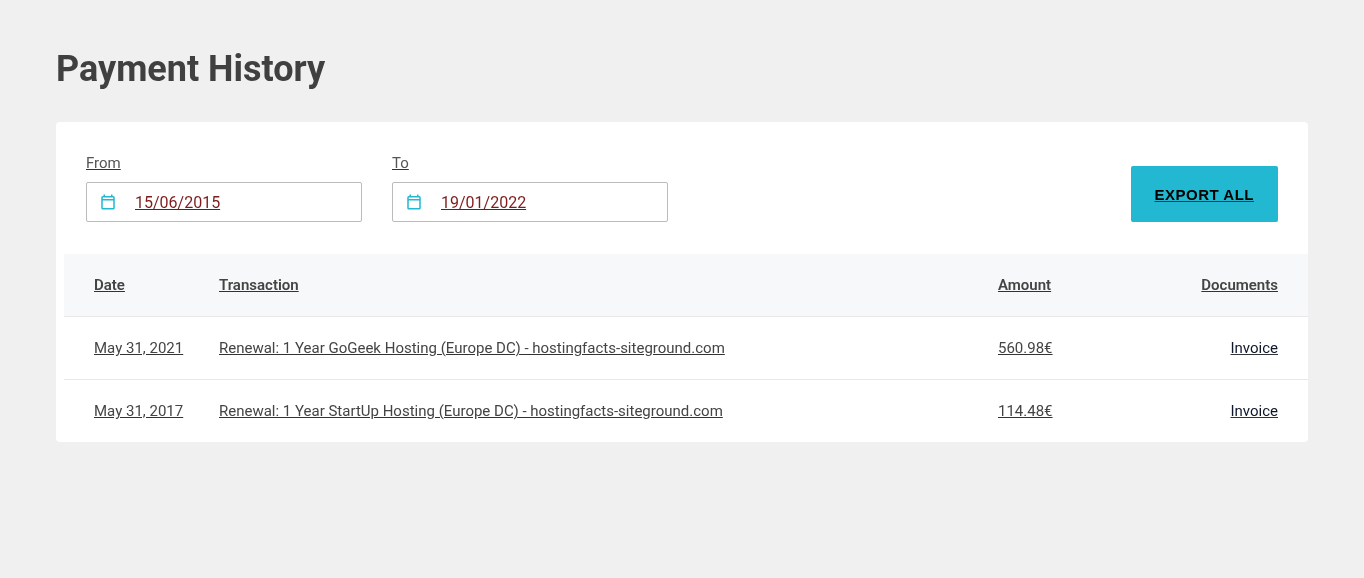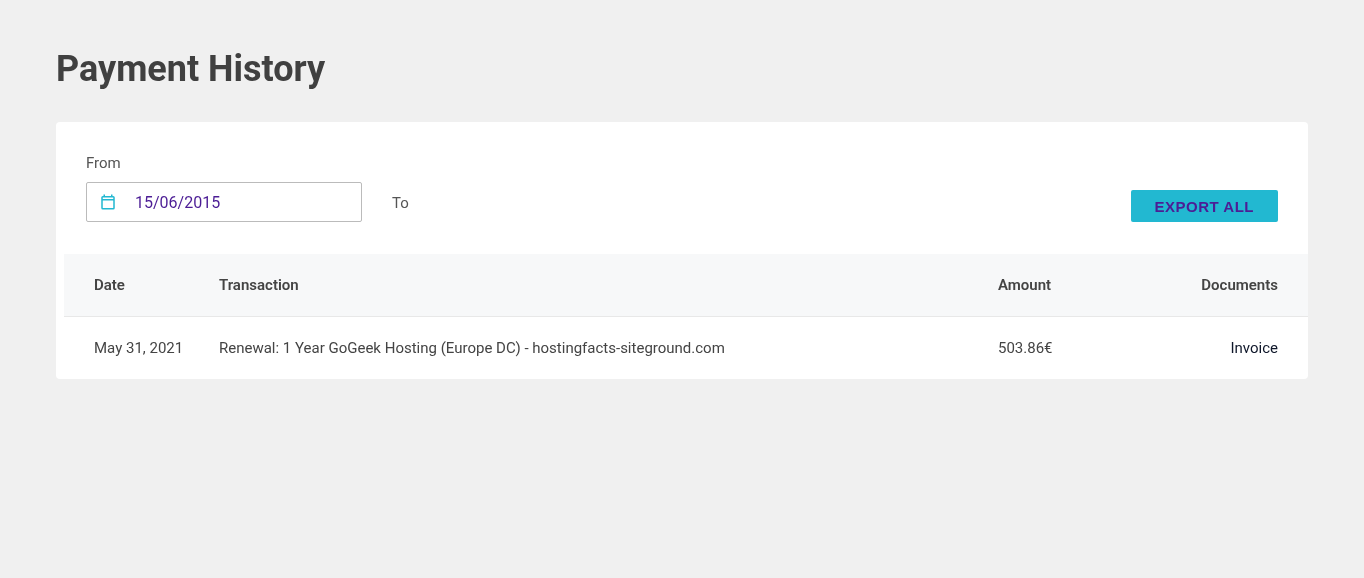--- a/index.html
+++ b/index.html
@@ -21,20 +21,21 @@
     .page-title {
       font-size: 36px;
       font-weight: 700;
       color: #404040;
       padding-top: 48px;
       padding-bottom: 32px;
     }
     .panel {
       background: #ffffff;
       border-radius: 4px;
+      text-decoration: underline;
     }
     .filter-bar {
       padding: 32px 30px;
       display: flex;
       align-items: flex-end;
       gap: 30px;
     }
     .field-group {
       display: flex;
       flex-direction: column;
@@ -51,36 +52,36 @@
       height: 40px;
       border: 1px solid #bbb;
       padding: 0 12px;
       gap: 18px;
       background: #fff;
       border-radius: 2px;
       cursor: text;
     }
     .date-value {
       font-size: 16px;
-      color: #4c1d95;
+      color: #7f1d1d;
     }
     .calendar-icon {
       width: 18px;
       height: 18px;
       display: inline-block;
       color: #22b8d1;
     }
     .spacer {
       flex: 1;
     }
     .export-btn {
       background-color: #22b8d1;
-      color: #4c1d95;
+      color: #000000;
       border: none;
-      height: 32px;
+      height: 56px;
       padding: 0 24px;
       font-size: 15px;
       font-weight: 600;
       letter-spacing: 0.5px;
       border-radius: 2px;
       cursor: pointer;
     }
     .table {
       width: 100%;
       display: table;
@@ -150,37 +151,51 @@
             <svg viewBox="0 0 24 24" width="18" height="18" fill="currentColor">
                 <path d="M19 4h-1V2h-2v2H8V2H6v2H5a2 2 0 0 0-2 2v14a2 2 0 0 0 2 2h14a2 2 0 0 0 2-2V6a2 2 0 0 0-2-2zm0 16H5V10h14v10zm0-12H5V6h14v2z"></path>
               </svg>
           </span>
           <span class="date-value">15/06/2015</span>
         </div>
       </div>
 
       <div class="field-group">
         <label class="field-label">To</label>
+        <div class="date-input">
+          <span class="calendar-icon">
+            <svg viewBox="0 0 24 24" width="18" height="18" fill="currentColor">
+                <path d="M19 4h-1V2h-2v2H8V2H6v2H5a2 2 0 0 0-2 2v14a2 2 0 0 0 2 2h14a2 2 0 0 0 2-2V6a2 2 0 0 0-2-2zm0 16H5V10h14v10zm0-12H5V6h14v2z"></path>
+              </svg>
+          </span>
+          <span class="date-value">19/01/2022</span>
+        </div>
       </div>
 
       <div class="spacer"></div>
 
       <button class="export-btn">EXPORT ALL</button>
     </div>
 
     <div class="table">
       <div class="row header-row">
         <div class="cell col-date">Date</div>
         <div class="cell col-transaction">Transaction</div>
         <div class="cell col-amount">Amount</div>
         <div class="cell col-documents">Documents</div>
       </div>
 
     <div class="row body-row">
           <div class="cell col-date">May 31, 2021</div>
           <div class="cell col-transaction">Renewal: 1 Year GoGeek Hosting (Europe DC) - hostingfacts-siteground.com</div>
-          <div class="cell col-amount">503.86€</div>
+          <div class="cell col-amount">560.98€</div>
+          <div class="cell col-documents"><span class="invoice-link">Invoice</span></div>
+        </div>
+        <div class="row body-row">
+          <div class="cell col-date">May 31, 2017</div>
+          <div class="cell col-transaction">Renewal: 1 Year StartUp Hosting (Europe DC) - hostingfacts-siteground.com</div>
+          <div class="cell col-amount">114.48€</div>
           <div class="cell col-documents"><span class="invoice-link">Invoice</span></div>
         </div>
       </div>
 
   </div>
 </div>
 
 </body></html>

